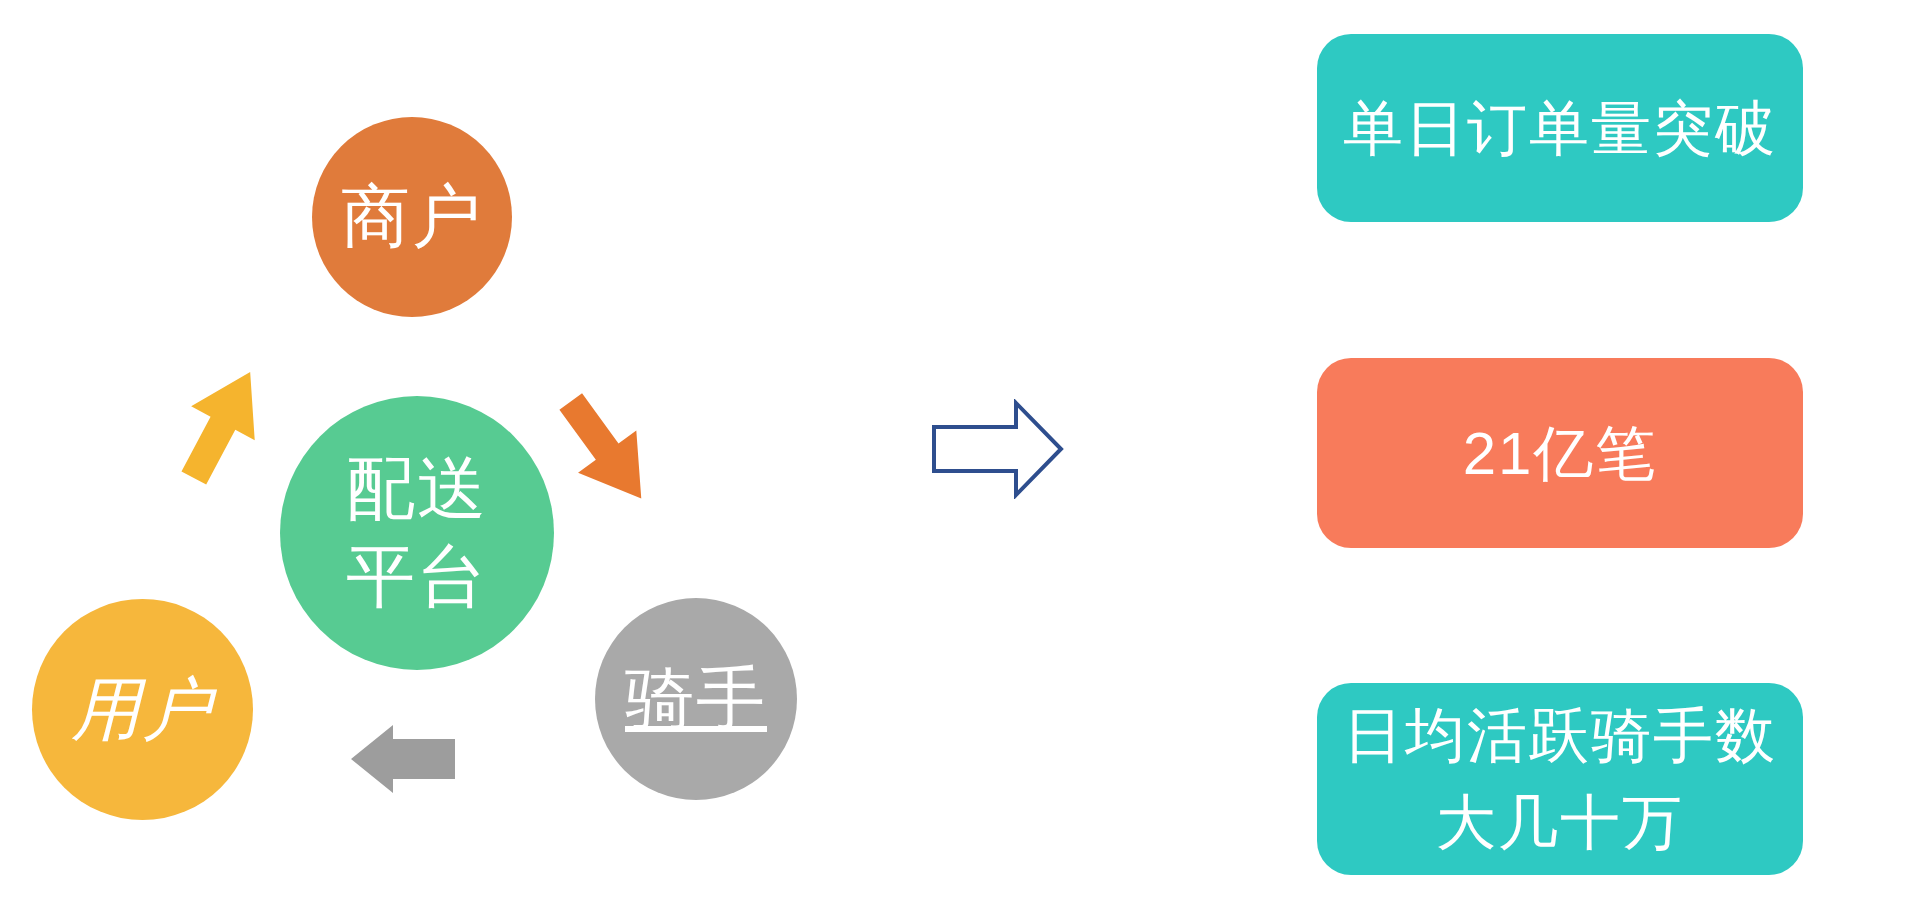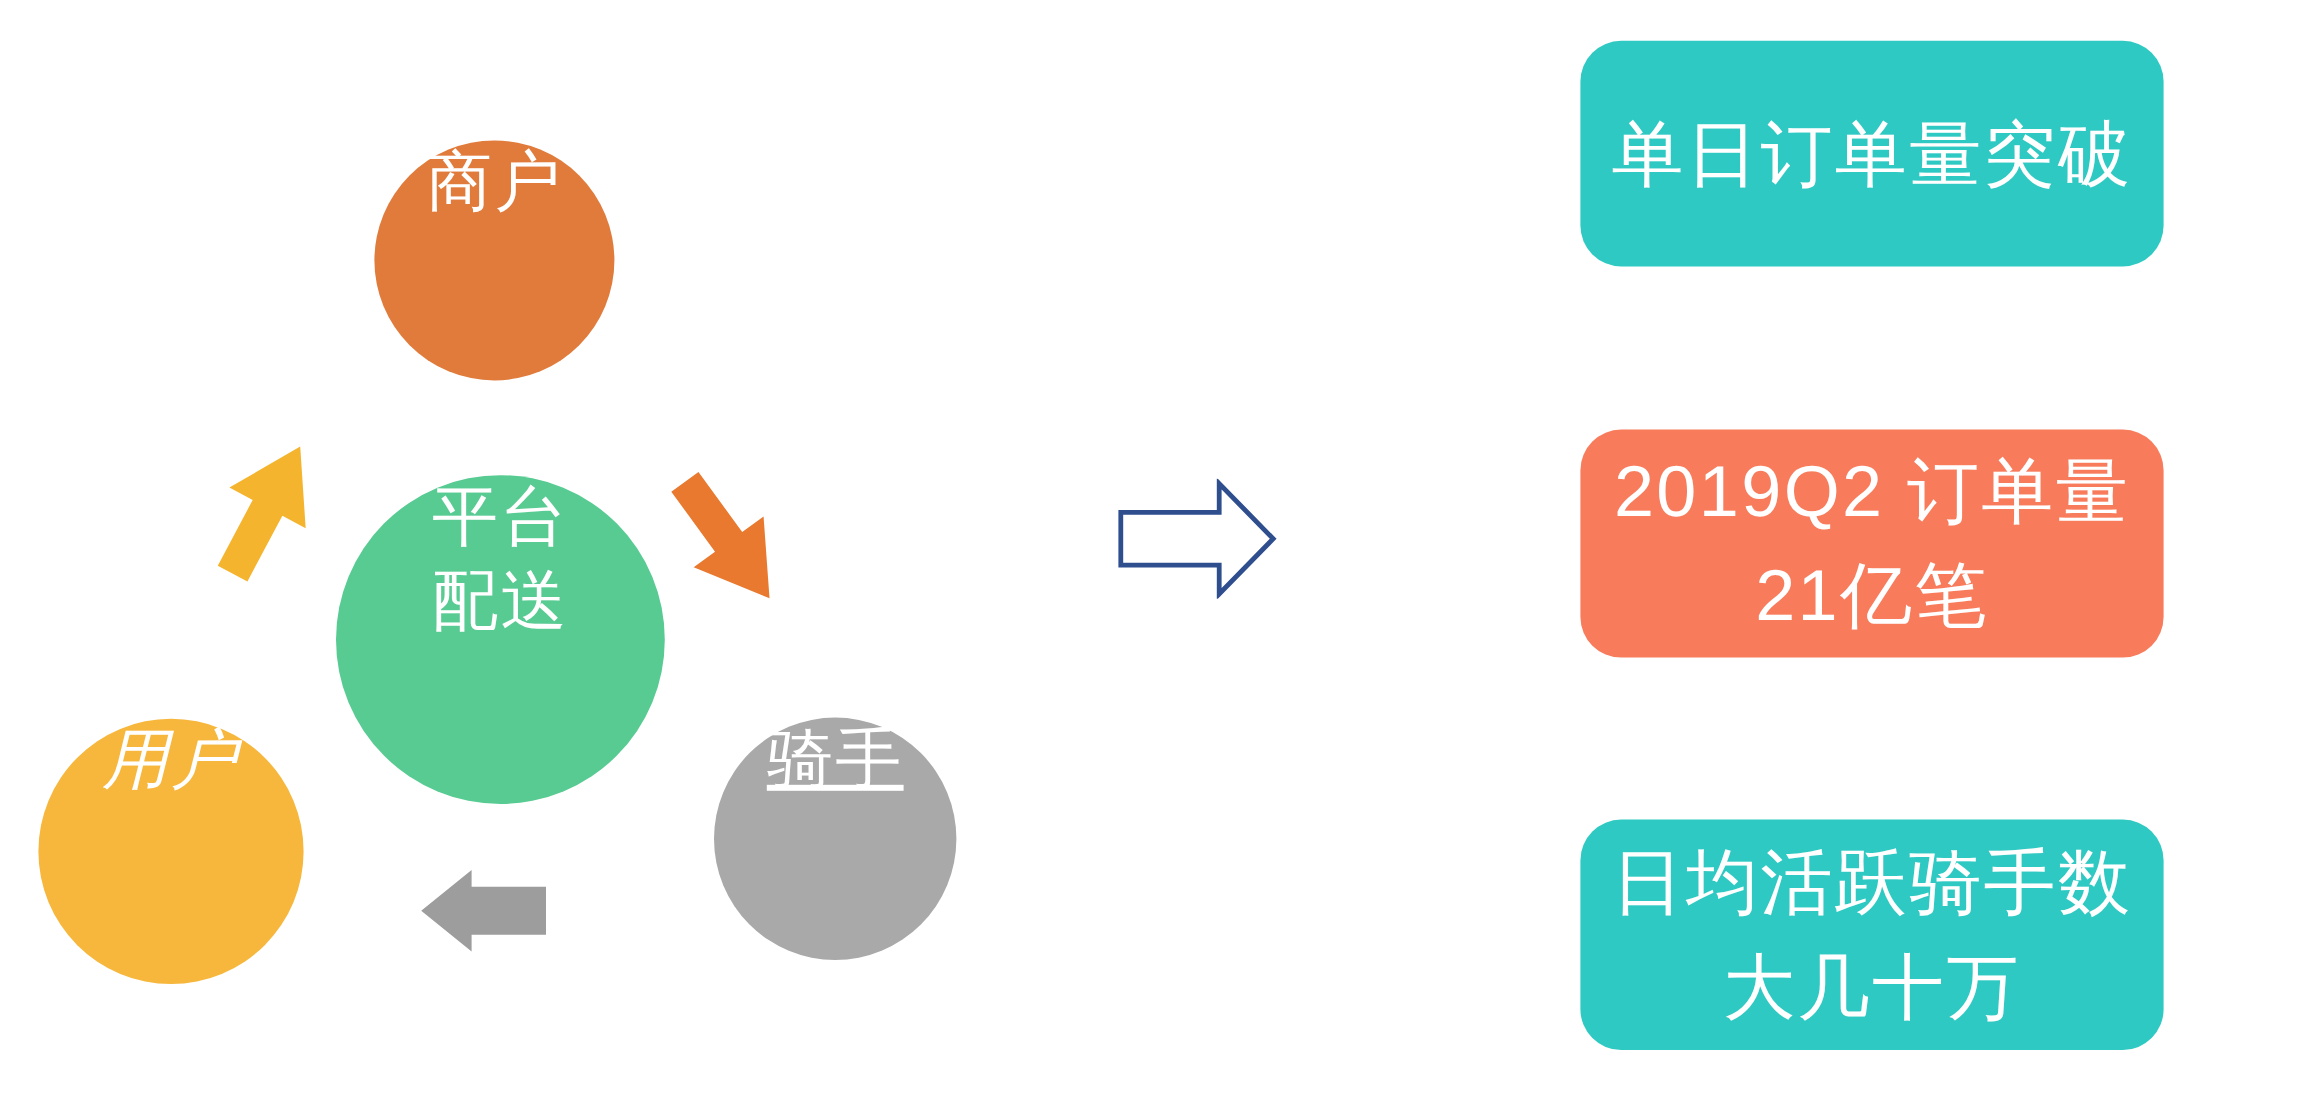--- a/index.html
+++ b/index.html
@@ -16,24 +16,24 @@
     overflow: hidden;
   }
 
   
   .circle {
     position: absolute;
     border-radius: 50%;
     display: flex;
     flex-direction: column;
     align-items: center;
-    justify-content: flex-start;
+    justify-content: center;
     color: var(--text-white, #ffffff);
     text-align: center;
-    font-size: 55px;
+    font-size: 69px;
     line-height: 1.27;
     letter-spacing: 2px;
   }
   .circle.merchant { left: 312px; top: 117px; width: 200px; height: 200px; background: var(--orange); }
   .circle.platform { left: 280px; top: 396px; width: 274px; height: 274px; background: var(--green); }
   .circle.user     { left: 32px;  top: 599px; width: 221px; height: 221px; background: var(--yellow); font-style: italic; }
   .circle.rider    { left: 595px; top: 598px; width: 202px; height: 202px; background: var(--gray); text-decoration: underline; }
 
   
   .block-arrow { position: absolute; overflow: visible; }
@@ -76,22 +76,22 @@
 </head>
 <body>
 
 <div class="canvas">
 
   <div class="circle merchant">
     <span>商户</span>
   </div>
 
   <div class="circle platform">
+    <span>配送</span>
     <span>平台</span>
-    <span>配送</span>
   </div>
 
   <div class="circle user">
     <span>用户</span>
   </div>
 
   <div class="circle rider">
     <span>骑手</span>
   </div>
 
@@ -109,21 +109,20 @@
 
   <svg class="transition-arrow" viewBox="0 0 134 100" aria-hidden="true">
     <polygon points="3,28 85,28 85,4 130,50 85,96 85,72 3,72"></polygon>
   </svg>
 
   <div class="card card-1">
     <div>单日订单量突破</div>
   </div>
 
   <div class="card card-2">
-    <div>2019Q2 订单量</div>
     <div>21亿笔</div>
   </div>
 
   <div class="card card-3">
     <div>日均活跃骑手数</div>
     <div>大几十万</div>
   </div>
 
 </div>
 

